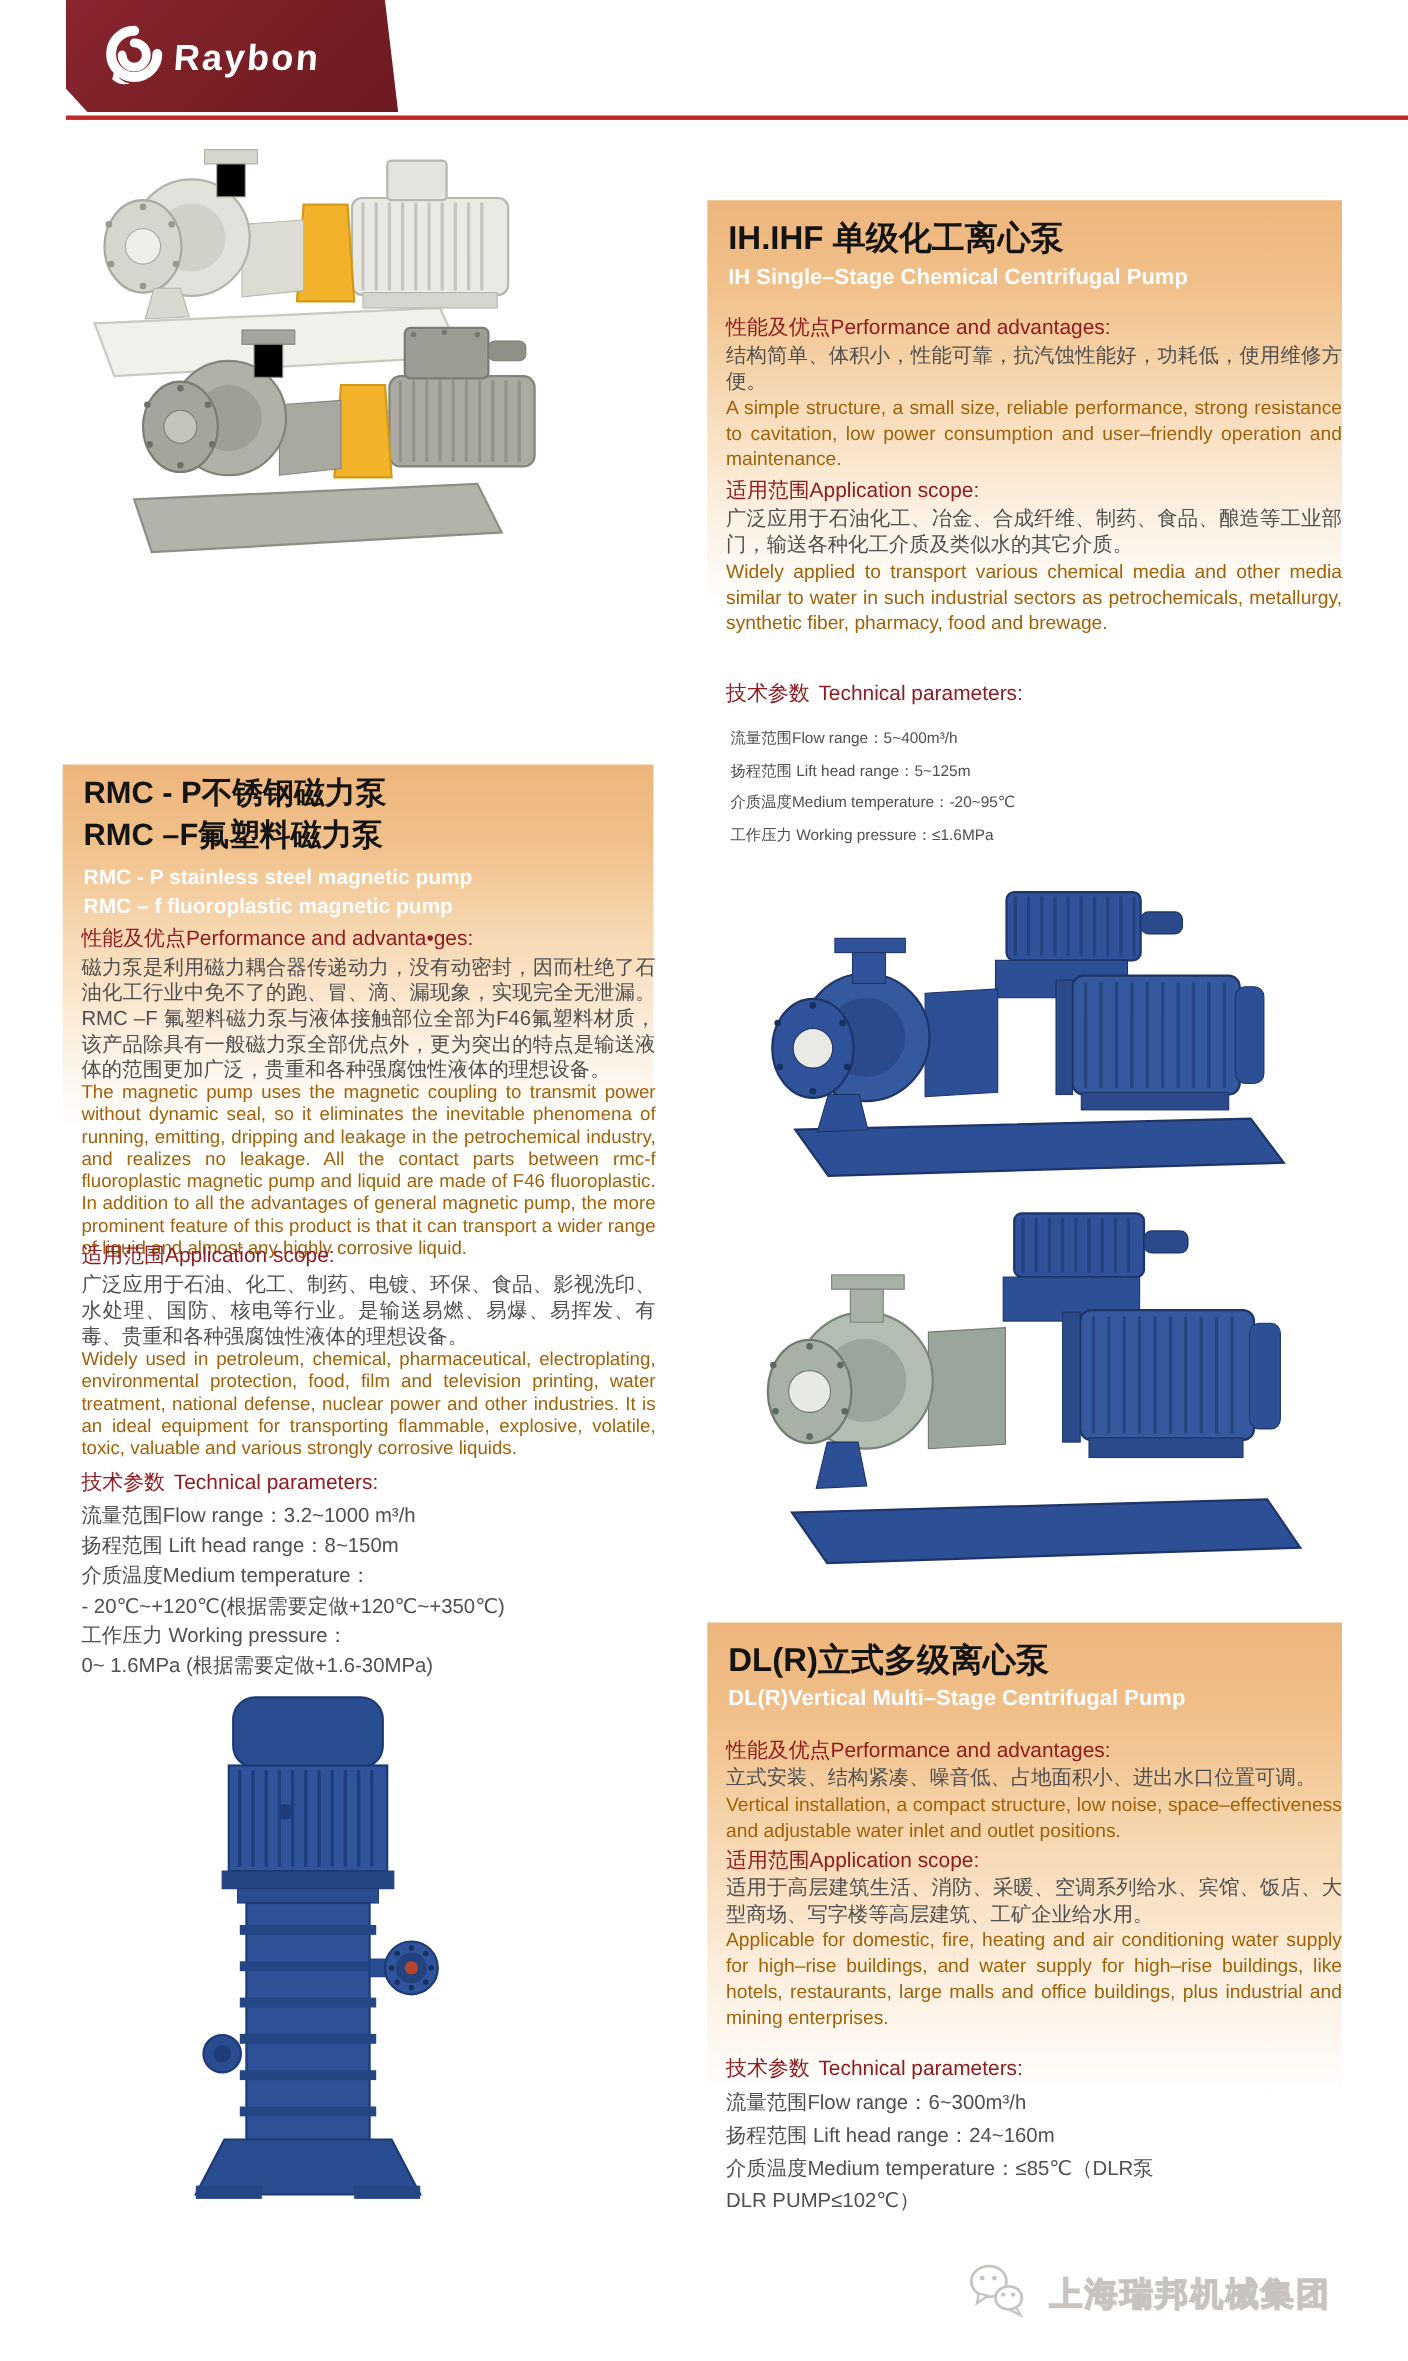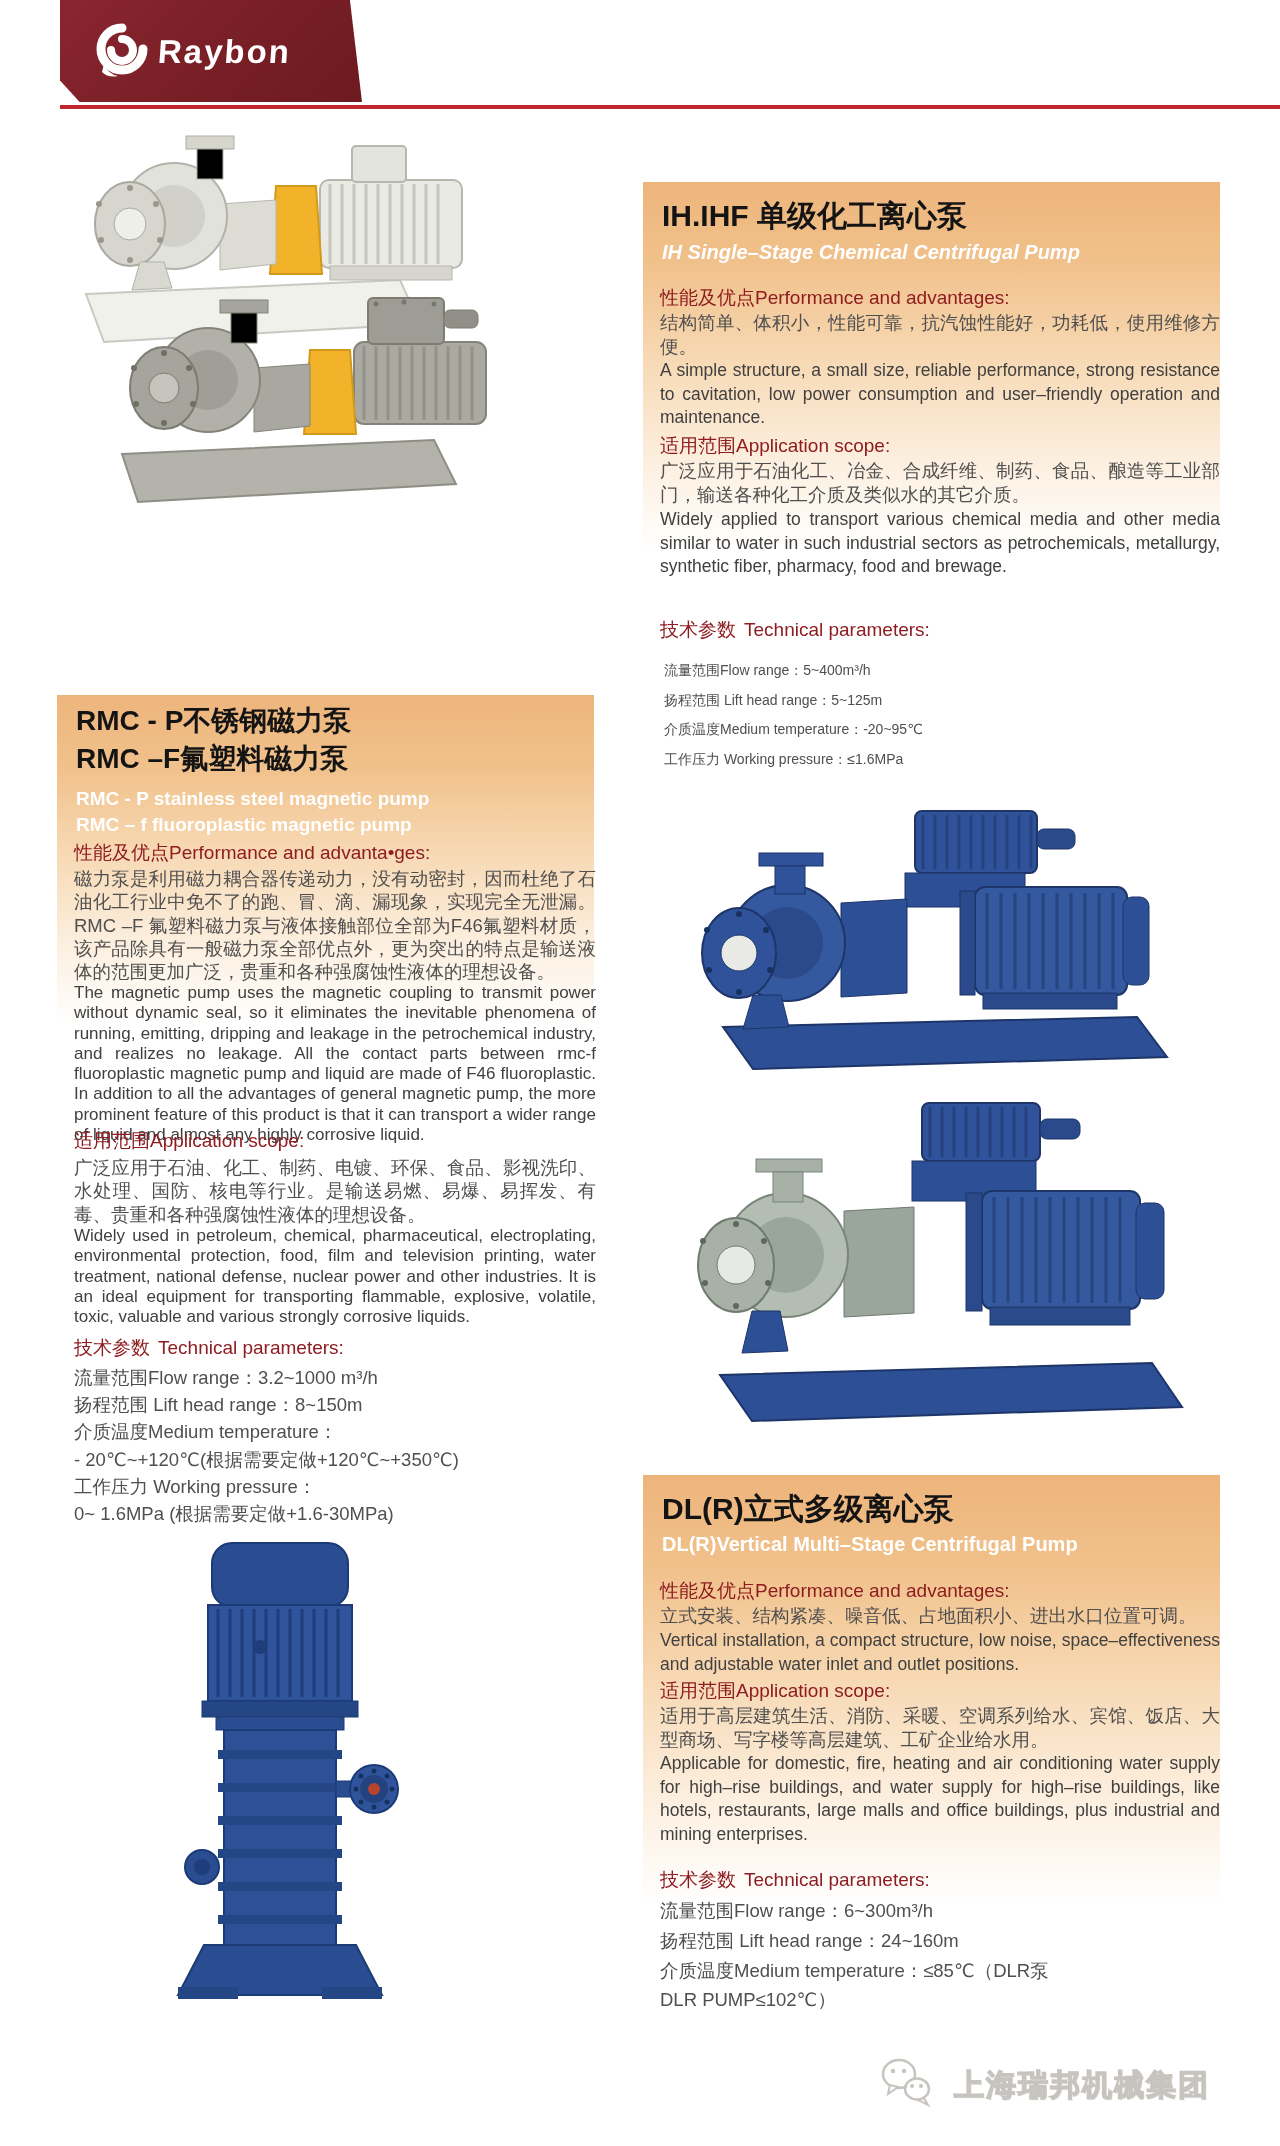--- a/index.html
+++ b/index.html
@@ -17,21 +17,21 @@
 
   
   .panel{background:linear-gradient(180deg,#edb57c 0%,#f1c18b 22%,#f7d9b4 48%,#fceedd 74%,#ffffff 100%);}
 
   .sec-title{font-weight:bold;color:#141414;}
   .sec-sub{font-weight:bold;color:#ffffff;}
   .h-red{color:#8e1c20;font-size:19px;white-space:nowrap;}
   .h-red b{font-weight:normal;}
   .h-red b.sp{margin-right:8px;}
   .zh{color:#4f4f4f;text-align:justify;}
-  .en{color:#404040;text-align:justify;}
+  .en{color:#a16207;text-align:justify;}
   .params{color:#4f4f4f;}
   .params > div{white-space:nowrap;}
 
   .footer-text{color:#efede9;font-size:30px;letter-spacing:2px;font-weight:bold;
                -webkit-text-stroke:1.2px #c7c4bf;text-shadow:1px 1px 1px #d8d5d0;}
 </style>
 </head>
 <body>
 
 <div id="page">
@@ -212,21 +212,21 @@
       <circle cx="42" cy="332" r="8" fill="#1f3d7a"></circle>
       <polygon points="44,410 196,410 222,460 18,460" fill="#2a4d92" stroke="#1c3a75" stroke-width="2"></polygon>
       <rect x="18" y="452" width="60" height="12" fill="#244684"></rect>
       <rect x="162" y="452" width="60" height="12" fill="#244684"></rect>
     </svg>
   </div>
 
   <div class="abs panel" style="left:643px;top:182px;width:577px;height:370px;"></div>
 
   <div class="abs sec-title" style="left:662px;top:196px;font-size:30px;">IH.IHF 单级化工离心泵</div>
-  <div class="abs sec-sub" style="left:662px;top:241px;font-size:20px;font-style:italic;">IH Single–Stage Chemical Centrifugal Pump</div>
+  <div class="abs sec-sub" style="left:662px;top:241px;font-size:20px;">IH Single–Stage Chemical Centrifugal Pump</div>
 
   <div class="abs h-red" style="left:660px;top:285px;">
     <b>性能及优点</b><span>Performance and advantages:</span>
   </div>
   <div class="abs zh" style="left:660px;top:311px;width:560px;font-size:18.5px;line-height:23.8px;">结构简单、体积小，性能可靠，抗汽蚀性能好，功耗低，使用维修方便。</div>
   <div class="abs en" style="left:660px;top:359px;width:560px;font-size:17.5px;line-height:23.6px;">A simple structure, a small size, reliable performance, strong resistance to cavitation, low power consumption and user–friendly operation and maintenance.</div>
 
   <div class="abs h-red" style="left:660px;top:433px;">
     <b>适用范围</b><span>Application scope:</span>
   </div>

